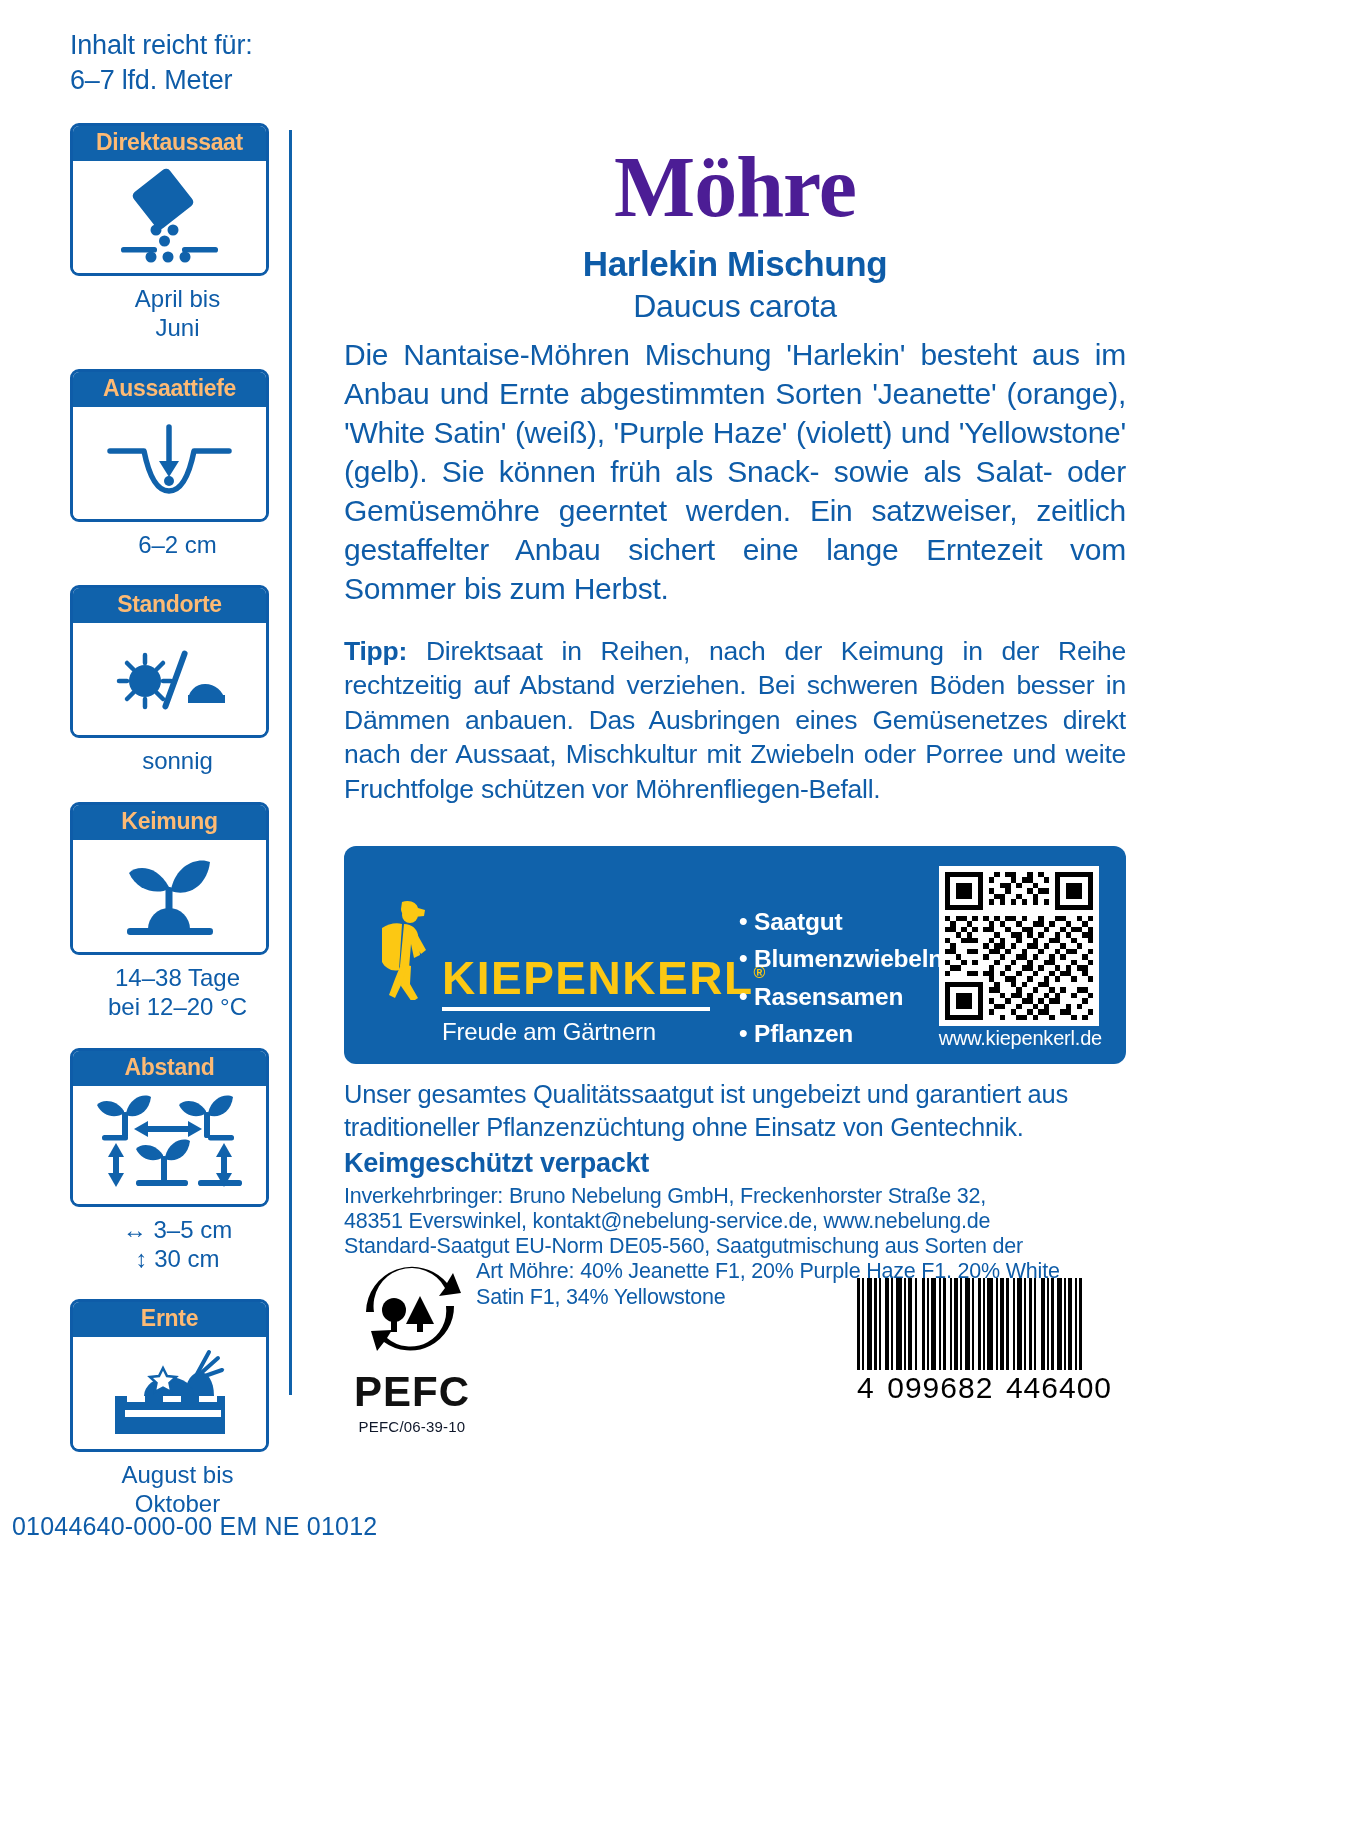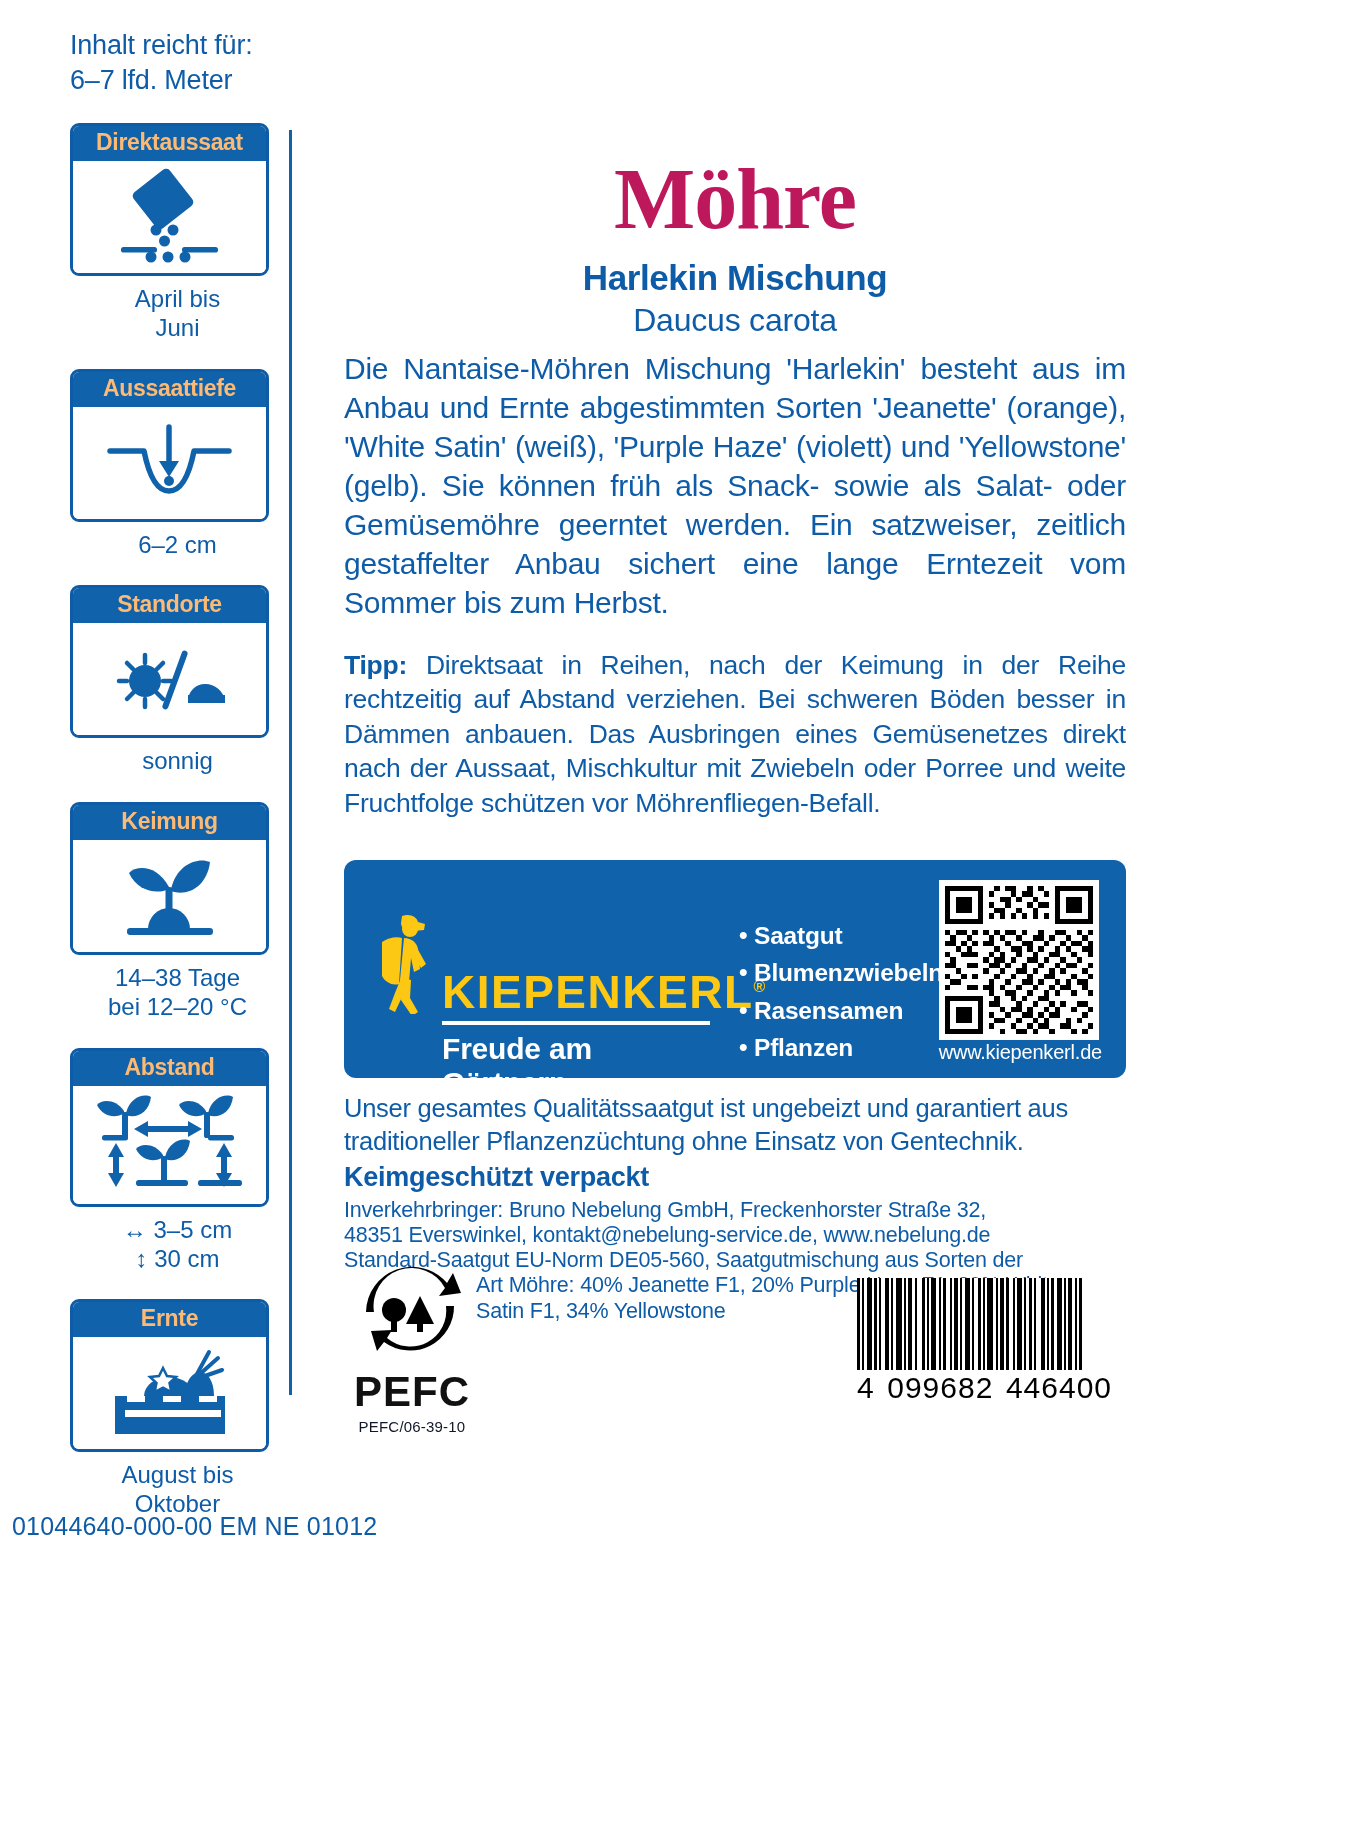--- a/index.html
+++ b/index.html
@@ -43,22 +43,22 @@
   
   .divider{
     position:absolute;left:277px;top:130px;width:3px;height:1265px;
     background:#1062ab;
   }
 
   
   .main{position:absolute;left:332px;top:140px;width:782px;}
   .prod-title{
     text-align:center;font-family:"Liberation Serif", serif;
-    font-size:86px;font-weight:bold;color:#be185d;line-height:1;
-    letter-spacing:-1px;margin:16px;
+    font-size:86px;font-weight:bold;color:#4c1d95;line-height:1;
+    letter-spacing:-1px;margin:4px;
   }
   .prod-sub{
     text-align:center;font-size:35px;font-weight:bold;color:#0e5ca8;
     margin-top:14px;letter-spacing:-0.4px;
   }
   .prod-latin{
     text-align:center;font-size:32px;font-weight:400;color:#0e5ca8;
     margin-top:4px;letter-spacing:-0.2px;
   }
   p.desc{
@@ -80,21 +80,21 @@
   .kk-row{display:flex;align-items:flex-end;}
   .kk-man{width:58px;height:102px;flex:none;}
   .kk-word{
     color:#fcc813;font-weight:bold;font-size:46px;letter-spacing:1.5px;
     line-height:0.95;font-family:"Liberation Sans", sans-serif;
     position:relative;margin-left:4px;
   }
   .kk-word sup{font-size:16px;vertical-align:super;letter-spacing:0;}
   .kk-rule{height:4px;background:#ffffff;margin:7px 0 0 62px;width:268px;}
   .kk-tag{
-    color:#ffffff;font-weight:bold;font-size:30px;margin:7px 0 0 62px;
+    color:#ffffff;font-weight:normal;font-size:24px;margin:7px 0 0 62px;
     letter-spacing:-0.2px;
   }
   .kk-list{
     position:absolute;left:395px;top:57px;color:#fff;font-weight:bold;
     font-size:24.5px;line-height:1.52;letter-spacing:-0.2px;
   }
   .kk-list span{display:block;}
   .qr{
     position:absolute;right:27px;top:20px;width:160px;height:160px;
     background:#fff;

